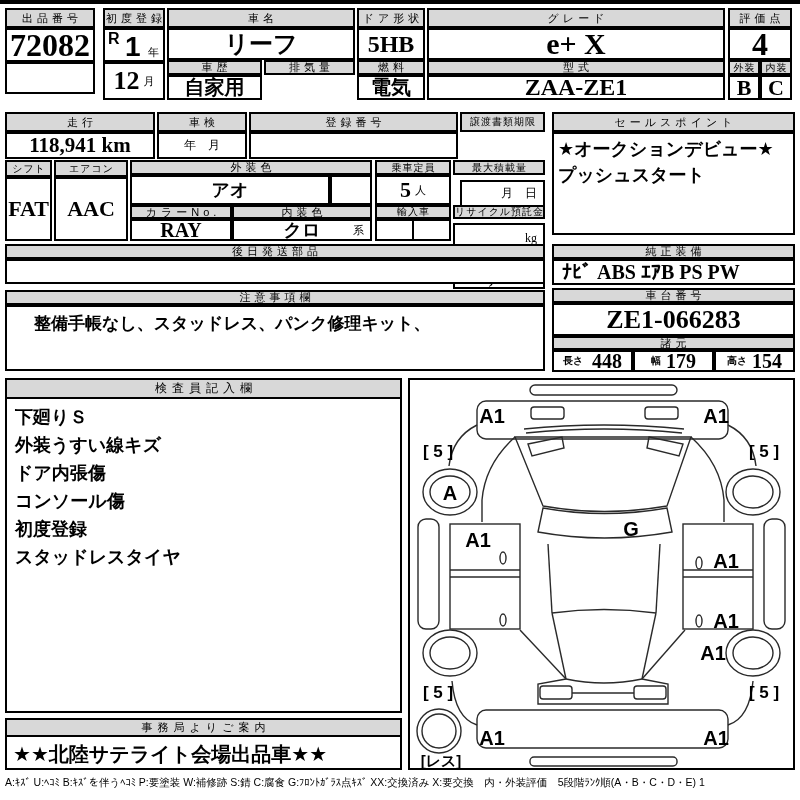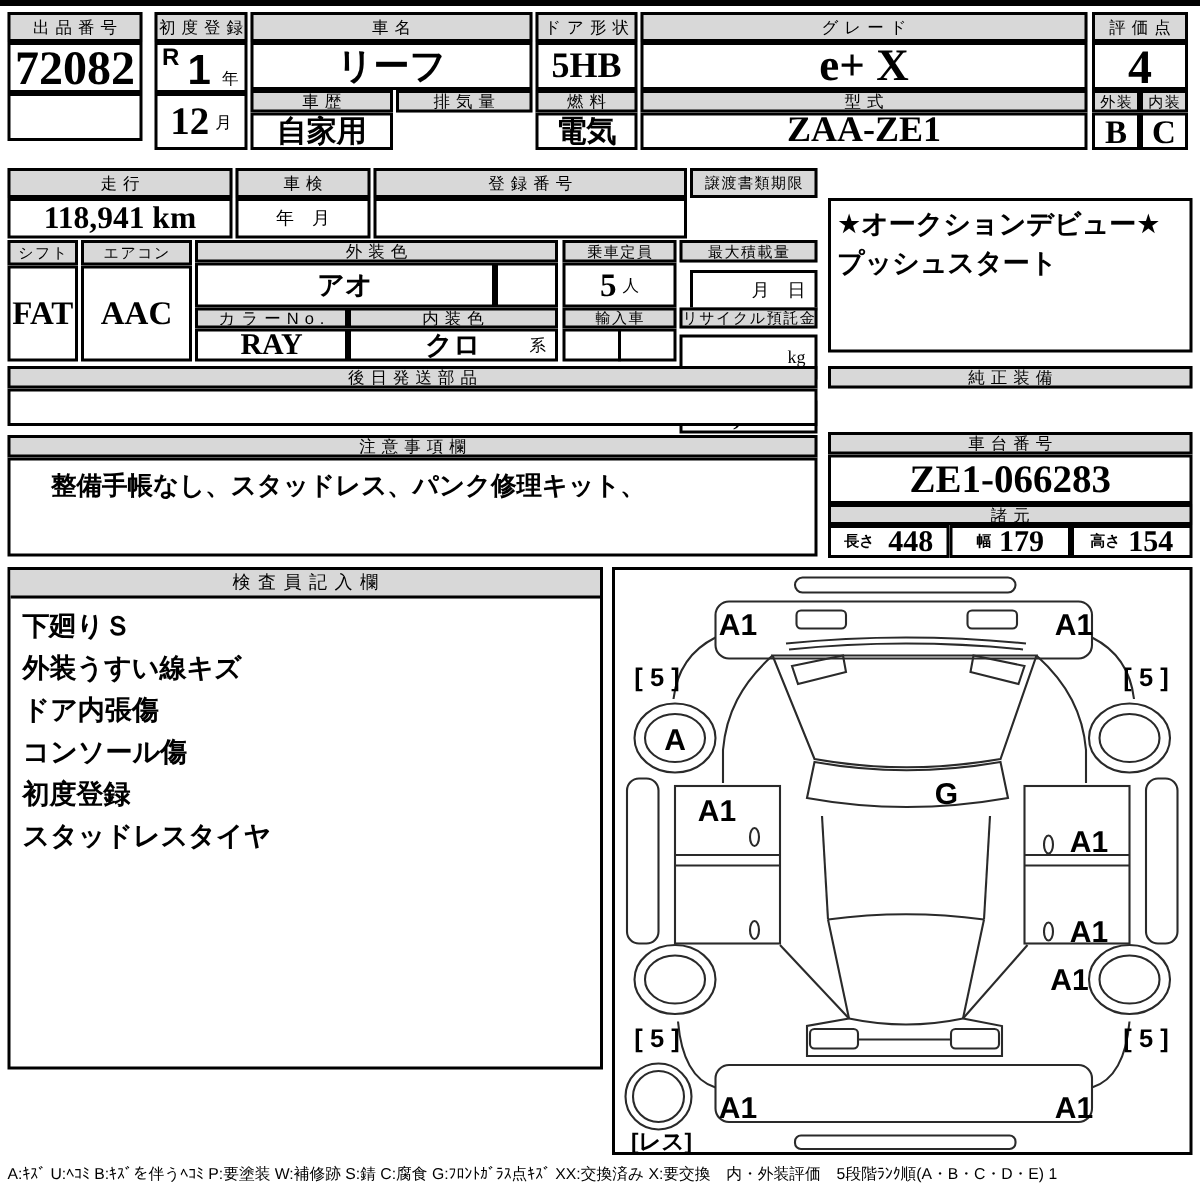--- a/index.html
+++ b/index.html
@@ -73,20 +73,21 @@
 
   <div class="c h" style="left:5px;top:112px;width:150px;height:20px">走行</div>
   <div class="c v f21" style="left:5px;top:132px;width:150px;height:27px">118,941 km</div>
   <div class="c h" style="left:157px;top:112px;width:90px;height:20px">車検</div>
   <div class="c v f12" style="left:157px;top:132px;width:90px;height:27px">年　月</div>
   <div class="c h" style="left:249px;top:112px;width:209px;height:20px">登録番号</div>
   <div class="c v" style="left:249px;top:132px;width:209px;height:27px"></div>
   <div class="c h tight" style="left:460px;top:112px;width:85px;height:20px">譲渡書類期限</div>
   <div class="c v f12 right" style="left:460px;top:132px;width:85px;height:27px">月　日</div>
 
+  <div class="c h" style="left:552px;top:112px;width:243px;height:20px">セールスポイント</div>
   <div class="c" style="left:552px;top:132px;width:243px;height:103px">
     <div class="f18" style="font-weight:bold;padding:3px 4px 0">★オークションデビュー★</div>
     <div class="f18" style="font-weight:bold;padding:2px 4px 0">プッシュスタート</div>
   </div>
 
   <div class="c h tight" style="left:5px;top:160px;width:47px;height:17px">シフト</div>
   <div class="c h tight" style="left:54px;top:160px;width:74px;height:17px">エアコン</div>
   <div class="c v f22" style="left:5px;top:177px;width:47px;height:64px">FAT</div>
   <div class="c v f22" style="left:54px;top:177px;width:74px;height:64px">AAC</div>
 
@@ -114,20 +115,21 @@
   <div class="c h tight" style="left:453px;top:205px;width:92px;height:14px">リサイクル預託金</div>
   <div class="c v right" style="left:453px;top:219px;width:92px;height:22px">
     <span class="f19">9,550</span>
     <span class="unit">円</span>
   </div>
 
   <div class="c h" style="left:5px;top:244px;width:540px;height:15px">後日発送部品</div>
   <div class="c v left" style="left:5px;top:259px;width:540px;height:25px"></div>
 
   <div class="c h" style="left:552px;top:244px;width:243px;height:15px">純正装備</div>
+  <div class="c v f20 left" style="left:552px;top:259px;width:243px;height:26px">ﾅﾋﾞ ABS ｴｱB PS PW</div>
 
   <div class="c h" style="left:5px;top:290px;width:540px;height:15px">注意事項欄</div>
   <div class="c" style="left:5px;top:305px;width:540px;height:66px">
     <div class="multiline f17">整備手帳なし、スタッドレス、パンク修理キット、</div>
   </div>
 
   <div class="c h" style="left:552px;top:288px;width:243px;height:15px">車台番号</div>
   <div class="c v f26" style="left:552px;top:303px;width:243px;height:33px">ZE1-066283</div>
   <div class="c h" style="left:552px;top:336px;width:243px;height:14px">諸元</div>
   <div class="c v" style="left:552px;top:350px;width:81px;height:22px">
@@ -148,20 +150,24 @@
     <div style="position:absolute;top:19px;left:0;right:0;padding:4px 8px;font-weight:bold;font-size:18px;line-height:28px">
       <div>下廻りＳ</div>
       <div>外装うすい線キズ</div>
       <div>ドア内張傷</div>
       <div>コンソール傷</div>
       <div>初度登録</div>
       <div>スタッドレスタイヤ</div>
     </div>
   </div>
 
+  <div class="c" style="left:5px;top:718px;width:397px;height:52px">
+    <div class="boxhdr" style="height:15px;font-size:11px">事務局よりご案内</div>
+    <div style="position:absolute;top:19px;left:0;right:0;padding:2px 6px;font-weight:bold;font-size:20px">★★北陸サテライト会場出品車★★</div>
+  </div>
 
   <div class="c" style="left:408px;top:378px;width:387px;height:392px">
     <svg width="383" height="388" viewBox="0 0 383 388">
       <g fill="none" stroke="#2a2a2a" stroke-width="1.4">
 
         <rect x="120" y="5" width="147" height="10" rx="5"></rect>
         <rect x="67" y="21" width="251" height="38" rx="9"></rect>
         <rect x="121" y="27" width="33" height="12" rx="3"></rect>
         <rect x="235" y="27" width="33" height="12" rx="3"></rect>
 

